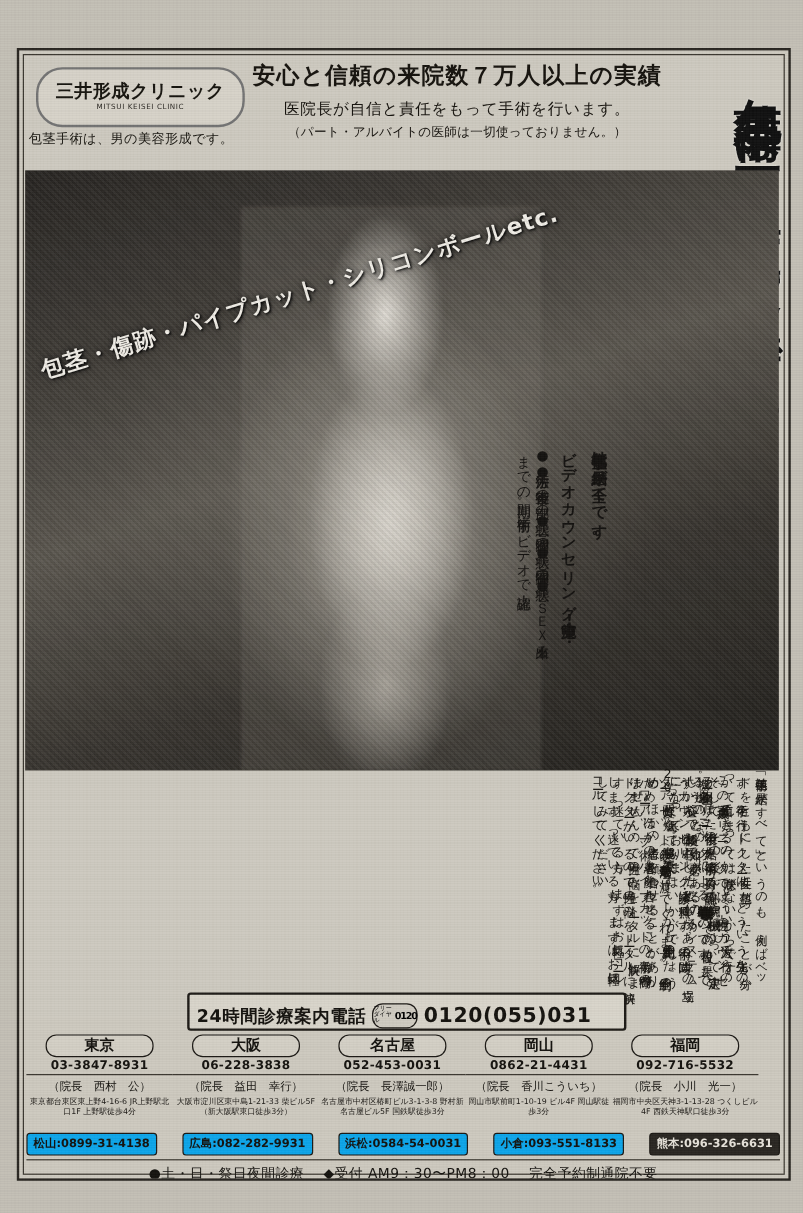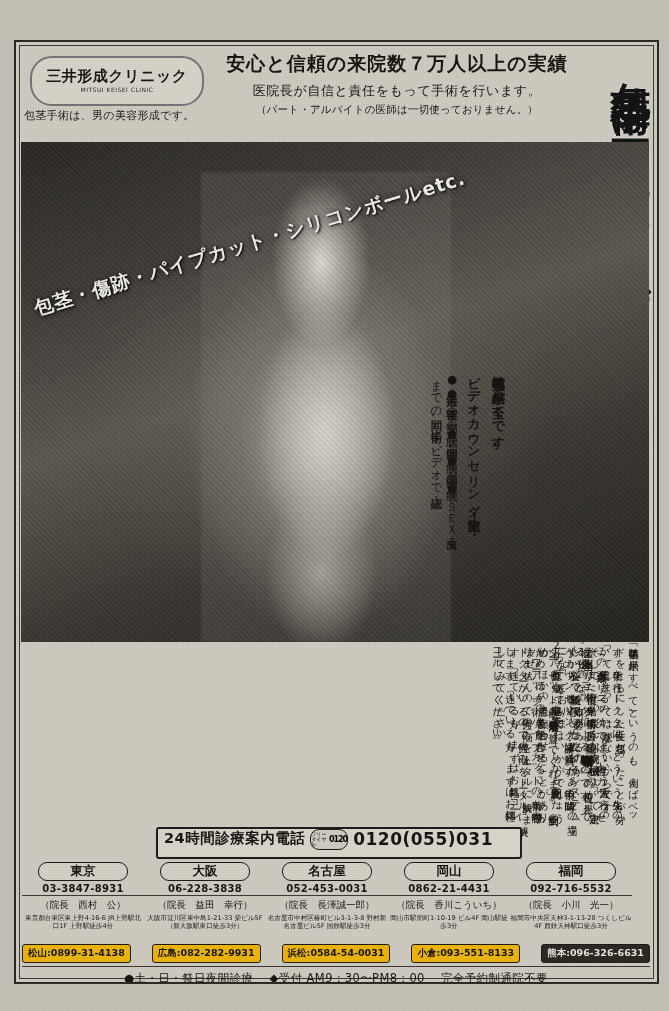--- a/index.html
+++ b/index.html
@@ -20,21 +20,21 @@
 
   
   .header{position:absolute;left:6px;top:6px;width:620px;height:92px;}
   .logo{position:absolute;left:8px;top:8px;width:170px;height:46px;
         border:2px solid #737373;border-radius:22px;background:#d6d2c8;
         display:flex;flex-direction:column;align-items:center;justify-content:center;}
   .logo .l1{font-size:15px;font-weight:bold;letter-spacing:.5px;color:#17150f;line-height:1.05;}
   .logo .l2{font-size:6px;color:#2c2924;letter-spacing:.5px;margin-top:2px;}
   .logo-sub{position:absolute;left:2px;top:60px;width:190px;font-size:11px;color:#17150f;
             letter-spacing:.3px;}
-  .hd-right{position:absolute;left:185px;top:4px;width:380px;text-align:center;}
+  .hd-right{position:absolute;left:169px;top:4px;width:380px;text-align:center;}
   .hd1{font-size:19px;font-weight:bold;color:#16130e;letter-spacing:1px;line-height:1.25;}
   .hd2{font-size:13px;color:#16130e;letter-spacing:.6px;margin-top:6px;}
   .hd3{font-size:10.5px;color:#16130e;letter-spacing:.2px;margin-top:3px;}
 
   
   .vtitle{position:absolute;right:6px;top:8px;width:64px;height:560px;
     writing-mode:vertical-rl;text-orientation:upright;
     font-size:40px;font-weight:bold;color:#111;letter-spacing:5px;
     text-shadow:0 0 2px rgba(255,255,255,.6);line-height:1.02;}
   .vtitle2{position:absolute;right:72px;top:235px;width:46px;height:330px;
@@ -74,21 +74,21 @@
   .cols{position:absolute;left:8px;top:598px;width:616px;height:185px;
         display:flex;flex-direction:row-reverse;gap:0px;justify-content:flex-start;}
   .col{writing-mode:vertical-rl;text-orientation:upright;
        font-size:10.2px;line-height:1.28;color:#15130f;letter-spacing:.2px;
        height:182px;margin-left:1px;width:15px;}
   .col.wide{width:16px;}
 
   
   .tel-banner{position:absolute;left:140px;top:785px;width:362px;height:28px;
     border:2px solid #1d1a16;border-radius:3px;background:#d8d4ca;
-    display:flex;align-items:flex-start;}
+    display:flex;align-items:flex-end;}
   .tel-label{font-size:14.5px;font-weight:bold;color:#15130f;padding-left:6px;letter-spacing:.5px;}
   .free-mark{width:36px;height:19px;border:1.5px solid #1d1a16;border-radius:9px;
     margin:0 5px;display:flex;flex-direction:row;align-items:center;justify-content:center;
     font-size:5px;line-height:1;background:#cfcbc1;}
   .free-mark .fm2{font-size:8px;font-weight:bold;letter-spacing:-1px;}
   .tel-number{font-size:17px;font-weight:bold;color:#15130f;letter-spacing:.5px;}
 
   
   .clinics{position:absolute;left:6px;top:818px;width:628px;height:80px;
     display:flex;}
@@ -96,21 +96,21 @@
   .c-city{display:inline-block;min-width:74px;border:1.5px solid #1d1a16;border-radius:9px;
     font-size:12.5px;font-weight:bold;padding:0 7px;background:#d3cfc5;color:#15130f;}
   .c-tel{font-size:10px;font-weight:bold;color:#15130f;letter-spacing:.3px;margin-top:2px;
     border-bottom:1px solid #3a362f;padding-bottom:1px;}
   .c-dir{font-size:9.5px;color:#15130f;margin-top:3px;}
   .c-addr{font-size:6.6px;color:#1b1814;line-height:1.22;margin-top:2px;}
 
   
   .branches{position:absolute;left:6px;top:900px;width:628px;height:22px;
     display:flex;justify-content:space-between;align-items:center;}
-  .branch{border:1.5px solid #1d1a16;border-radius:3px;background:#eab308;
+  .branch{border:1.5px solid #1d1a16;border-radius:3px;background:#0ea5e9;
     font-size:9.5px;font-weight:bold;color:#15130f;padding:2px 5px;white-space:nowrap;}
   .branch.dark{background:#2a2722;color:#e7e3da;}
 
   
   .footline{position:absolute;left:6px;top:924px;width:628px;
     border-top:1px solid #3a362f;padding-top:4px;text-align:center;
     font-size:11.5px;color:#15130f;letter-spacing:.4px;}
   .footline span{margin:0 6px;text-align:center;}
 </style>
 </head>

